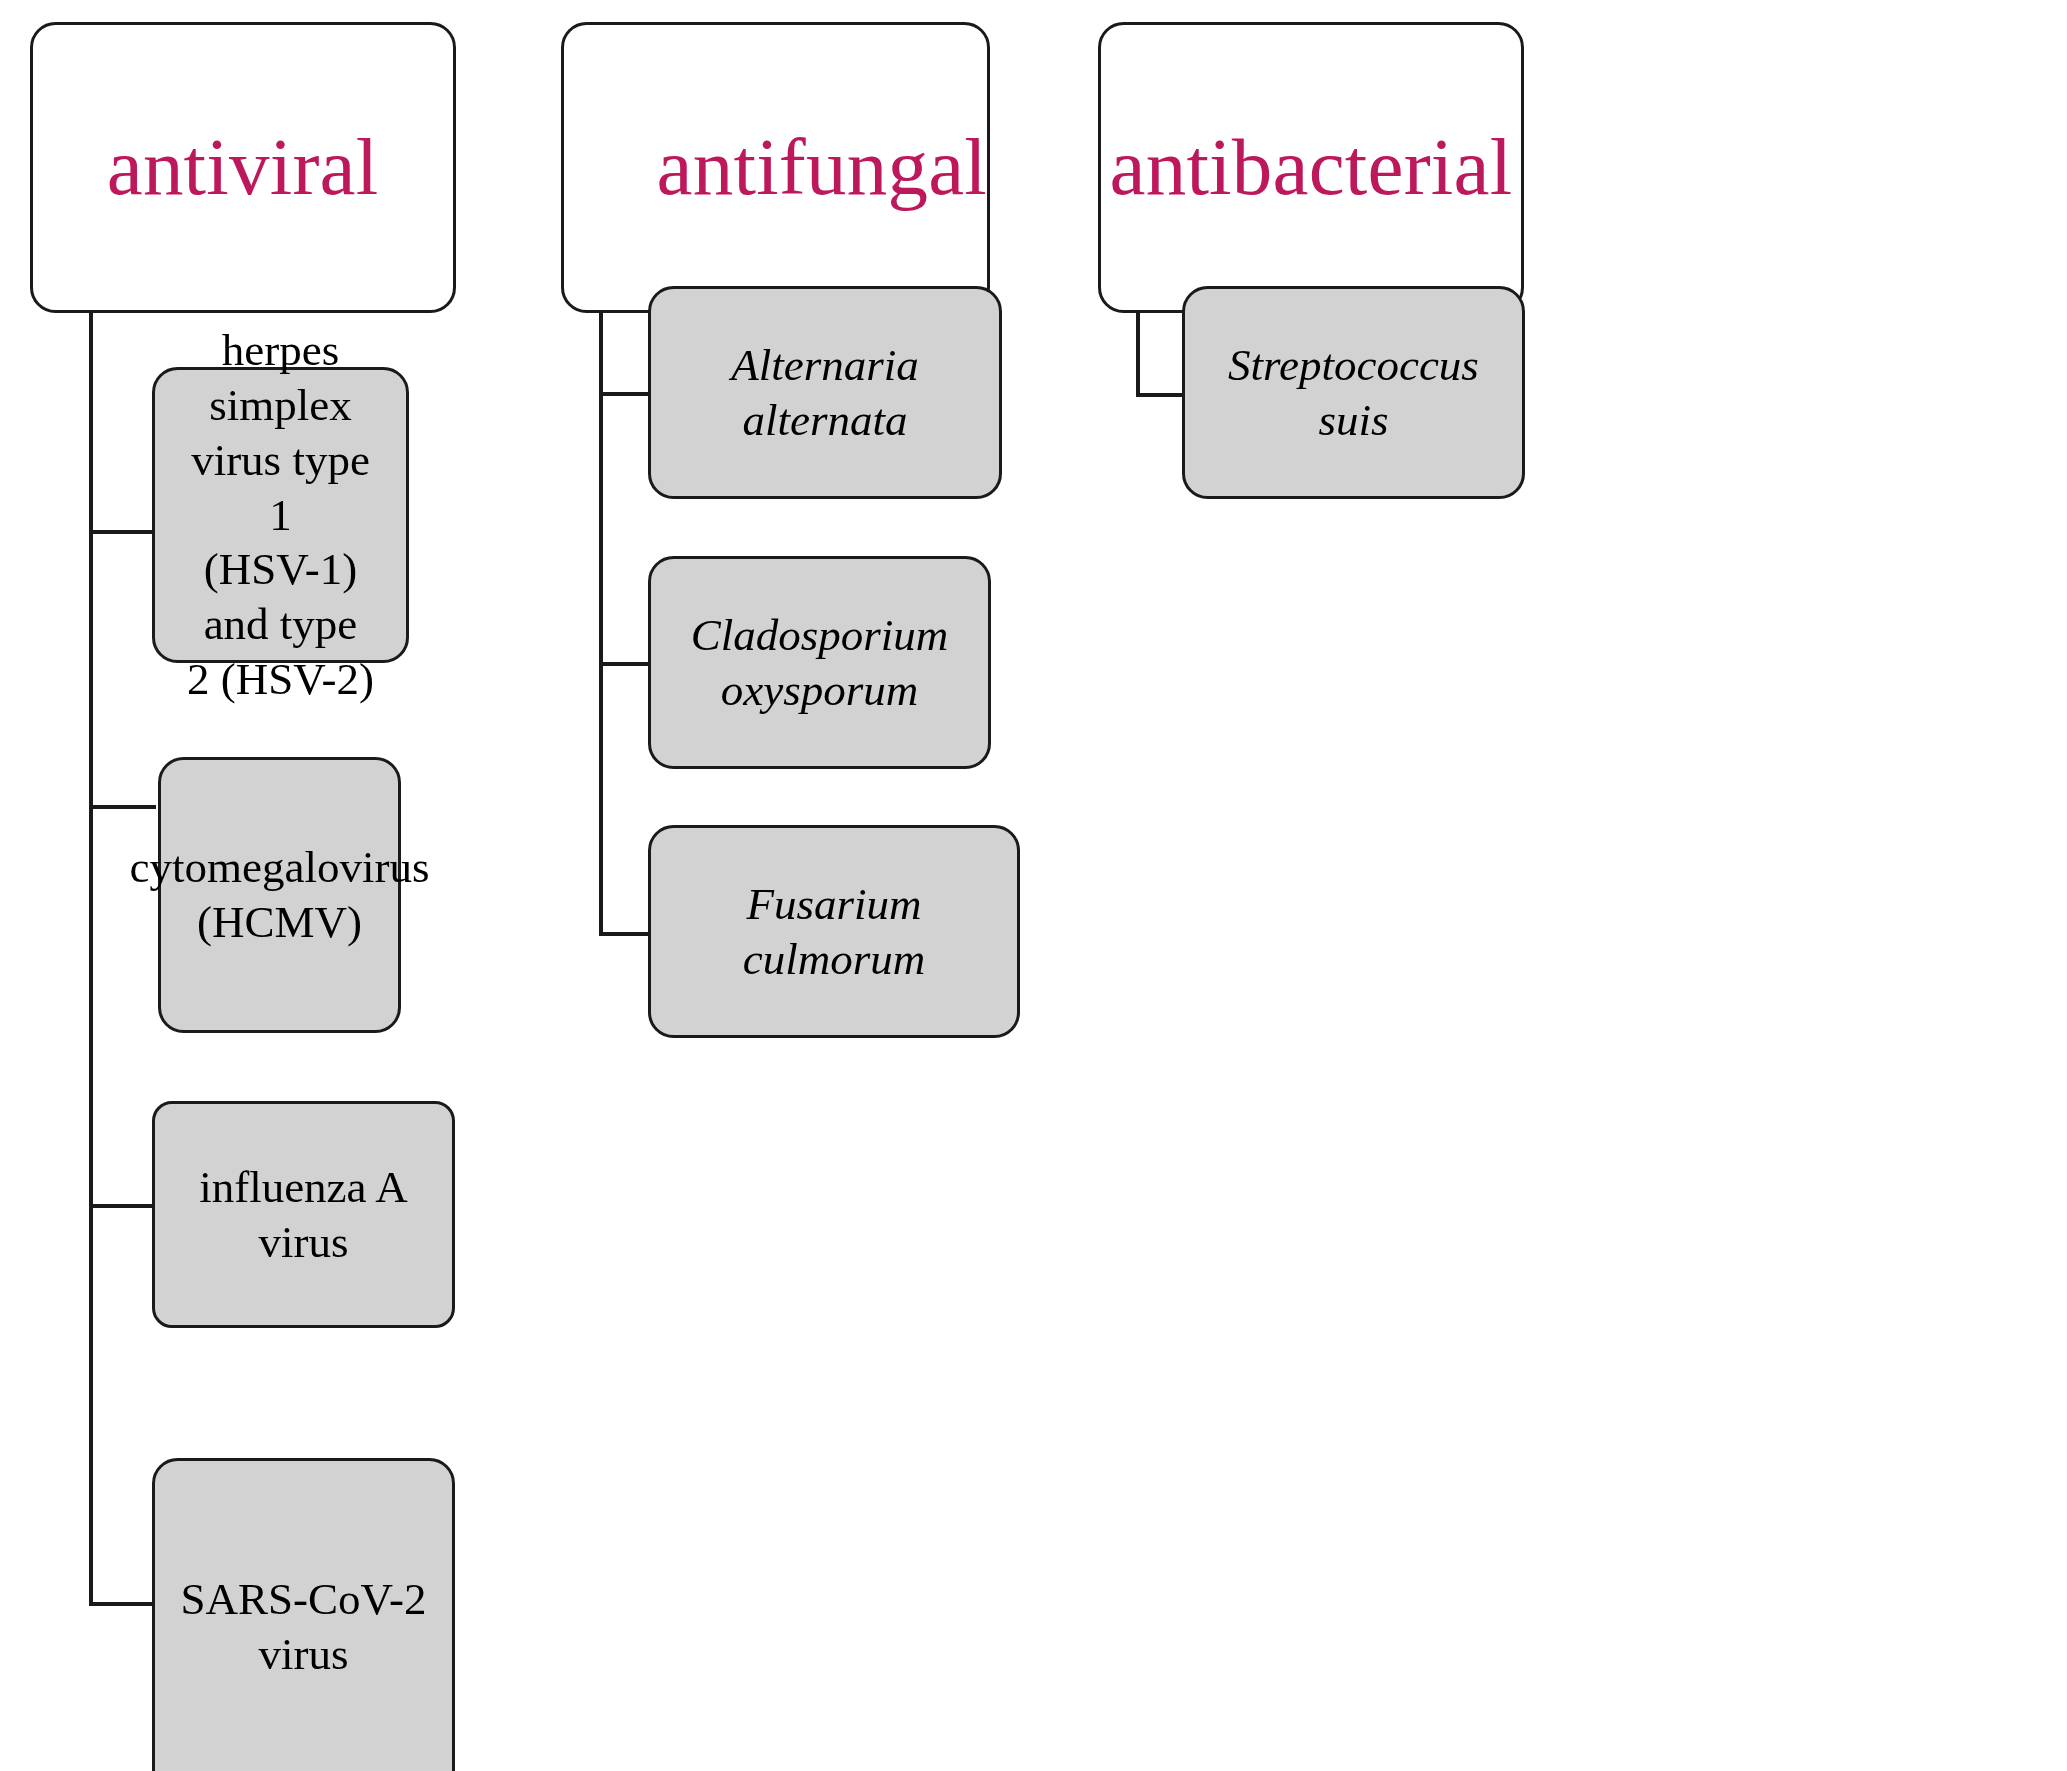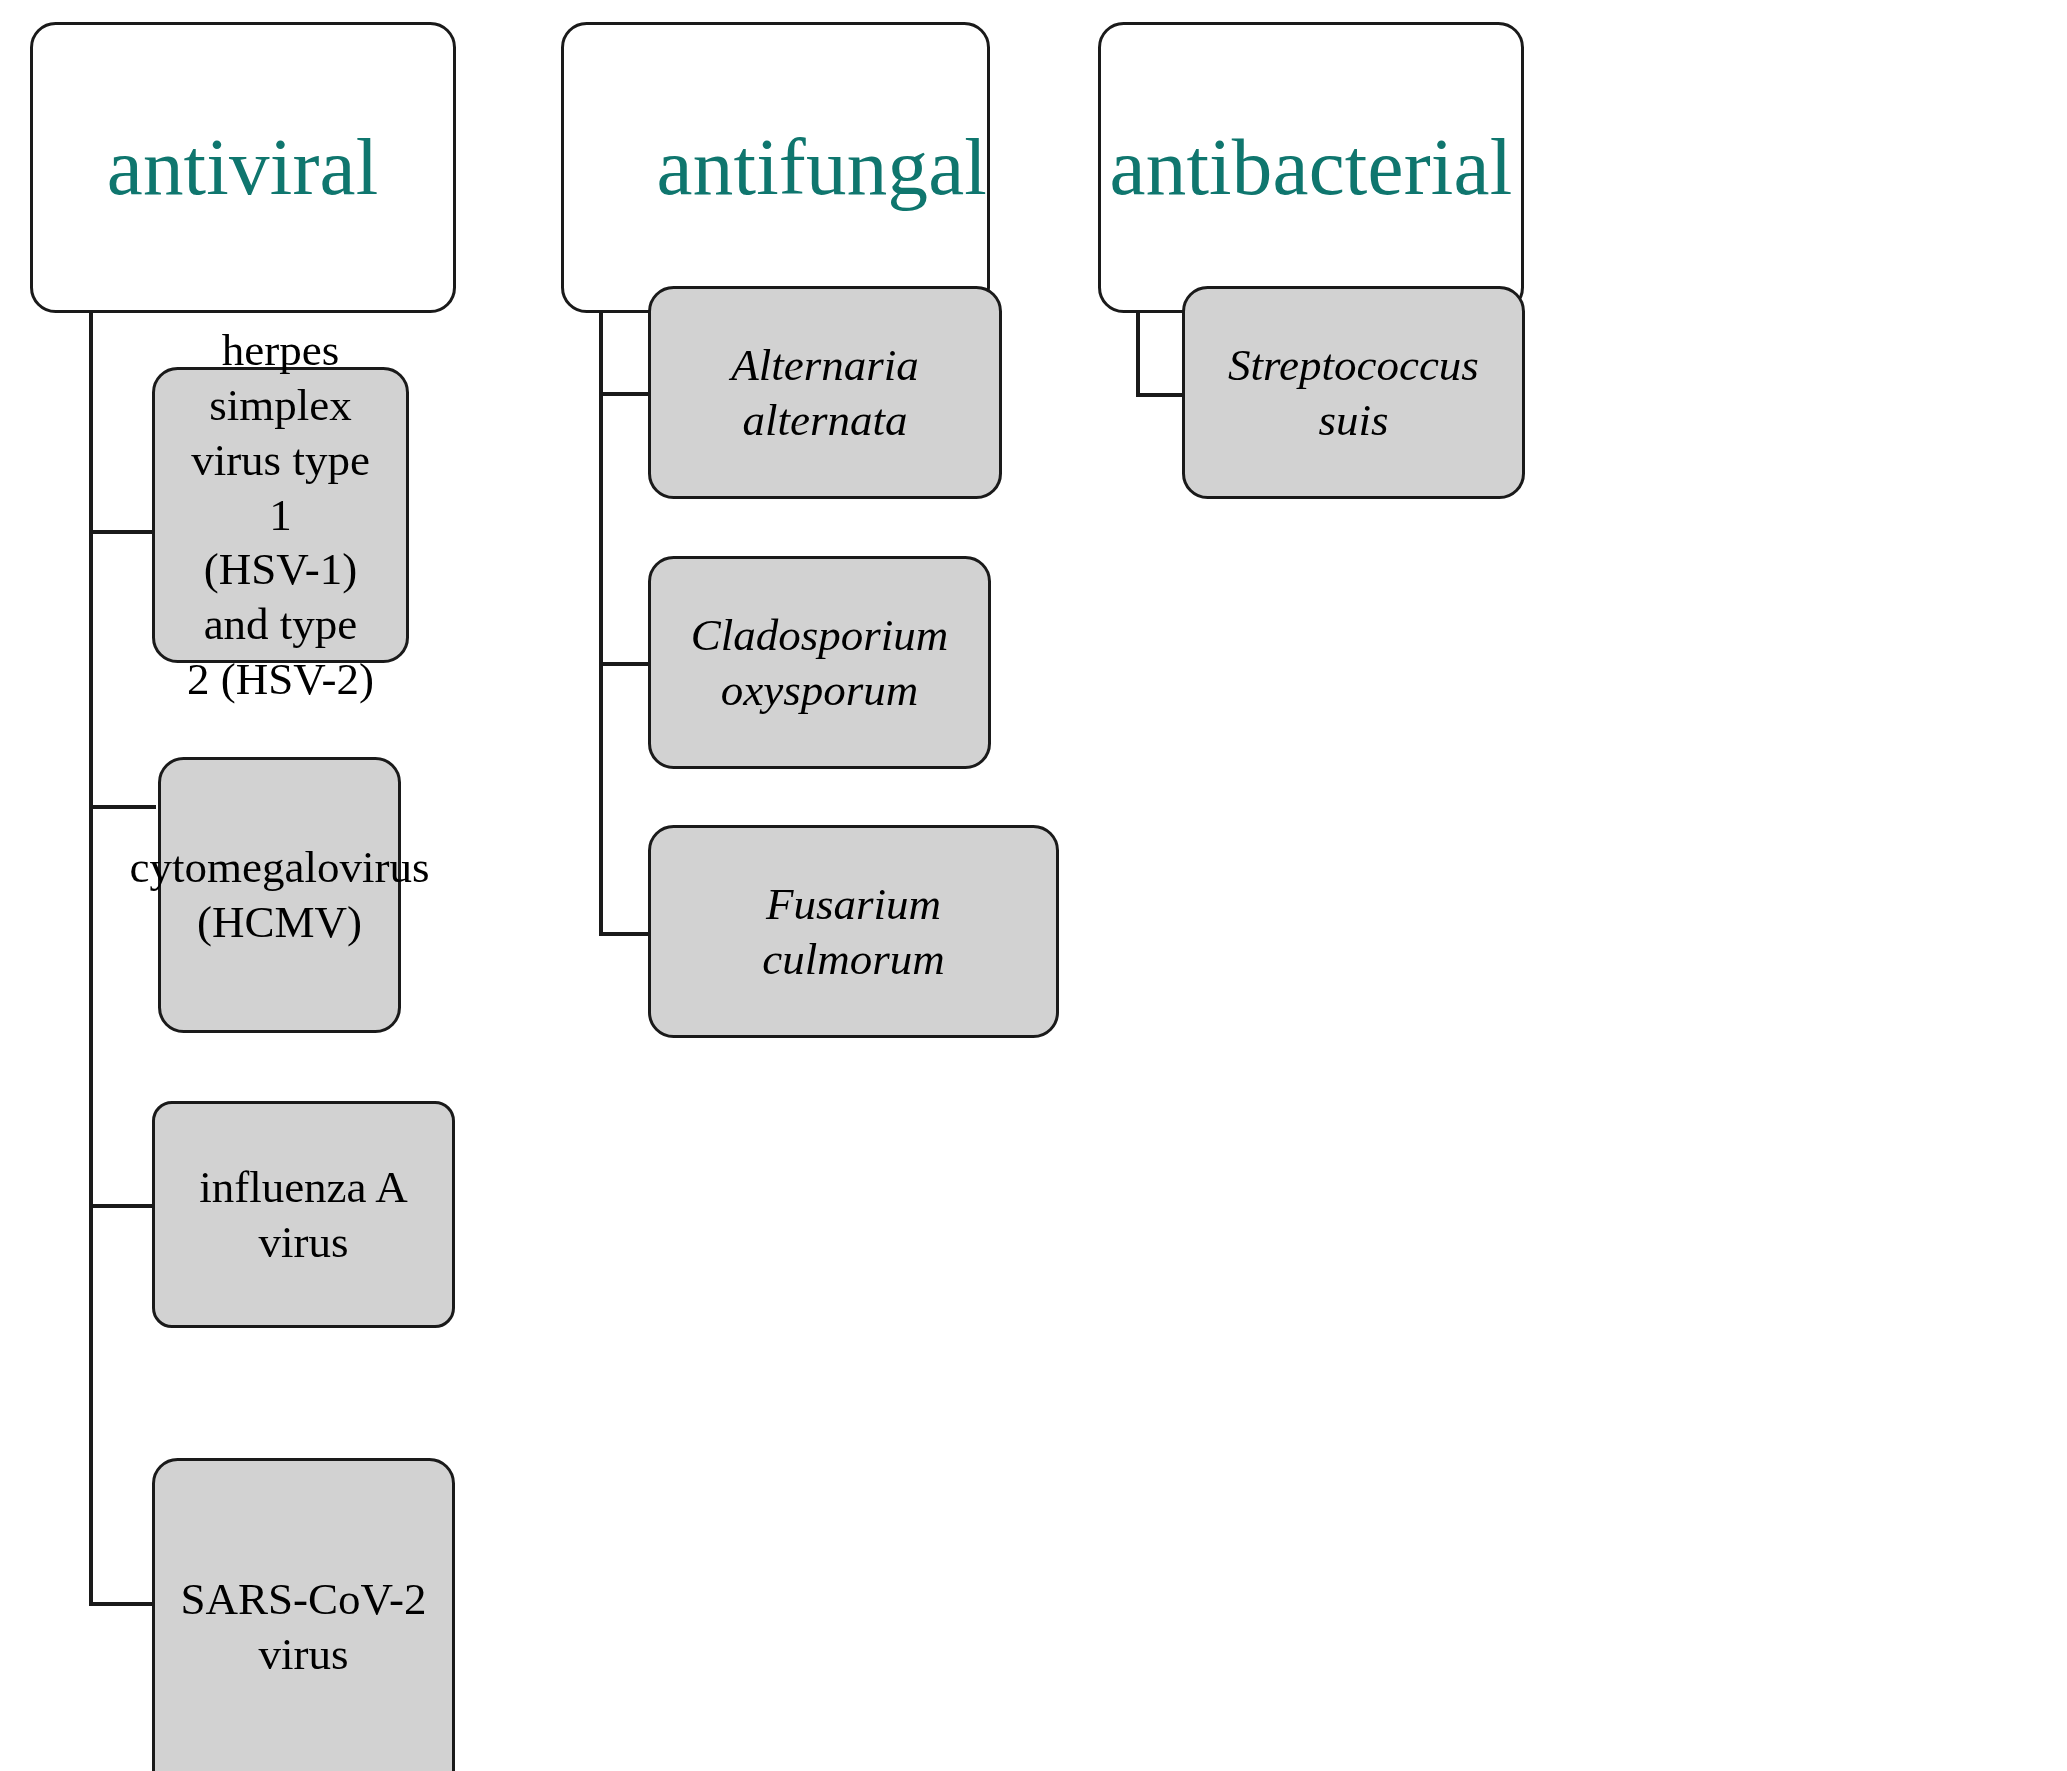--- a/index.html
+++ b/index.html
@@ -12,21 +12,21 @@
   }
   .col{position:absolute;top:0;height:1771px;}
   
   .cat-box{
     position:absolute;
     background:#ffffff;
     border:3.9px solid #1a1a1a;
     border-radius:25.6px;
     box-sizing:border-box;
     display:flex;align-items:center;justify-content:center;
-    color:#0f766e;
+    color:#be185d;
   }
   .cat-label{
     font-size:81px;
     line-height:1.05;
     letter-spacing:0.2px;
     white-space:nowrap;
   }
   
   .item-box{
     position:absolute;
@@ -101,21 +101,21 @@
 
     <div class="item-box" style="left:648px;top:286px;width:354px;height:213px;">
       <span class="item-label sci">Alternaria alternata</span>
     </div>
 
     <div class="item-box" style="left:648px;top:556px;width:343px;height:213px;">
       <span class="item-label sci">Cladosporium
 oxysporum</span>
     </div>
 
-    <div class="item-box" style="left:648px;top:825px;width:411px;height:213px;">
+    <div class="item-box" style="left:648px;top:825px;width:372px;height:213px;">
       <span class="item-label sci">Fusarium
 culmorum</span>
     </div>
   </div>
 
   <div class="col">
 
     <div class="cat-box" style="left:1098px;top:21.7px;width:426px;height:291px;justify-content:center;">
       <span class="cat-label">antibacterial</span>
     </div>

